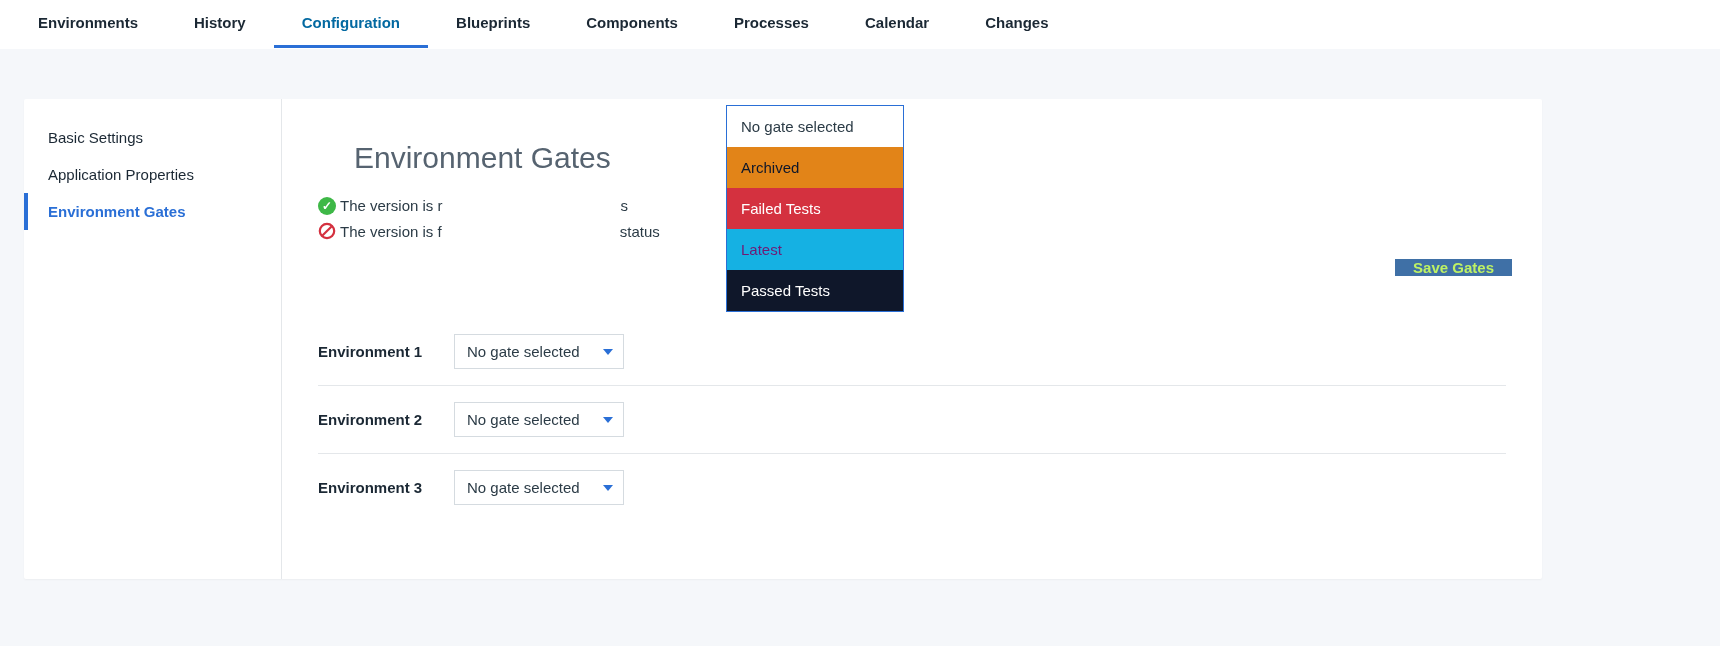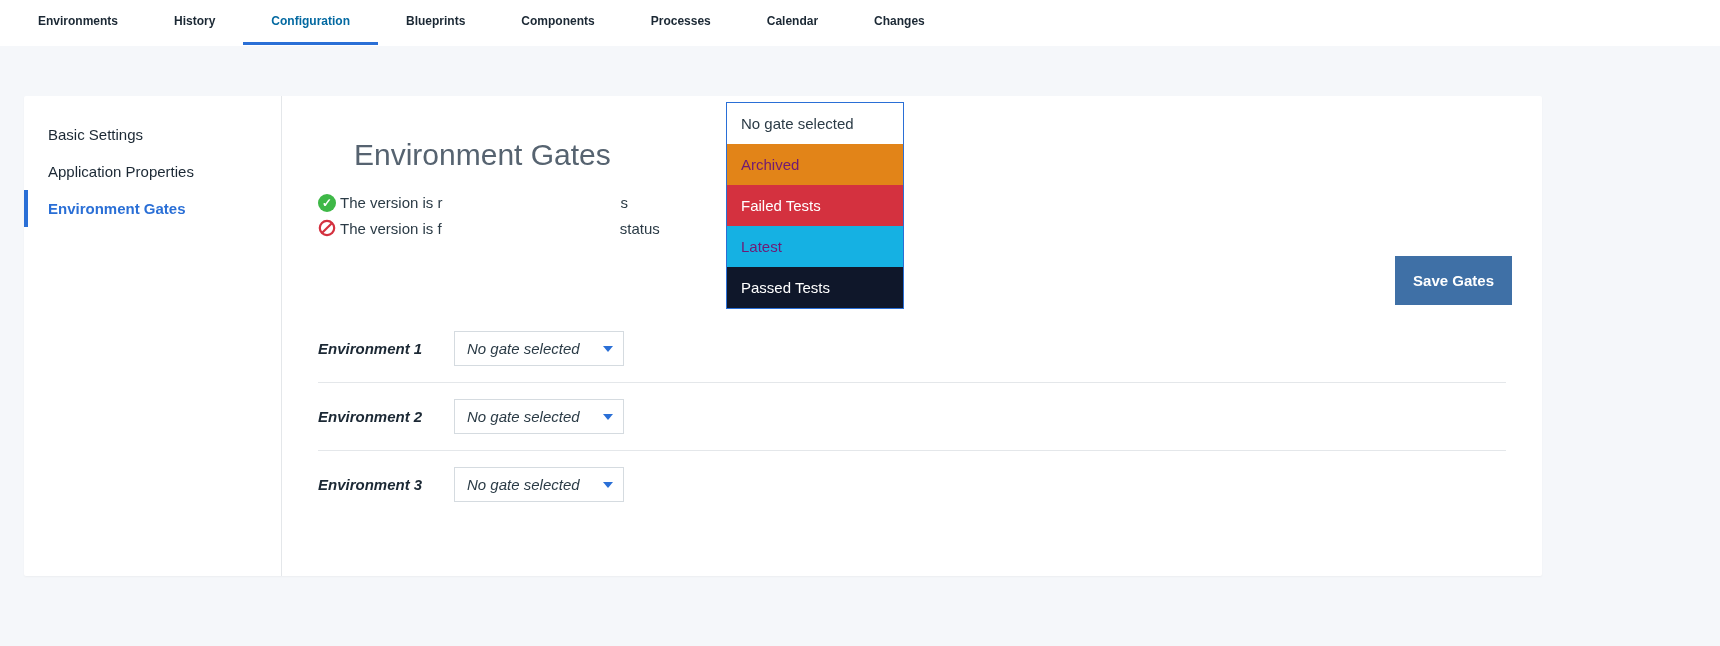--- a/index.html
+++ b/index.html
@@ -16,21 +16,21 @@
     display: flex;
     align-items: center;
     gap: 0;
     padding: 0 10px;
     border-bottom: 1px solid transparent;
   }
   .topnav a {
     display: inline-block;
     padding: 14px 28px 14px 28px;
     font-weight: 700;
-    font-size: 12px;
+    font-size: 15px;
     color: #1b2834;
     text-decoration: none;
     border-bottom: 3px solid transparent;
     cursor: pointer;
   }
   .topnav a.active {
     color: #0369a1;
     border-bottom-color: #2a6fd6;
   }
   .page-body {
@@ -97,37 +97,36 @@
     color: #fff;
     font-size: 12px;
     font-weight: 700;
   }
   .ico-forbid svg { display:block; }
   .save-btn {
     position: absolute;
     right: 30px;
     top: 160px;
     background: #3f70a6;
-    color: #ffffff;
-    font-weight: 700;
-    font-size: 15px;
-    padding: 16px 18px;
+    color: #bef264;
+    font-weight: 700;
+    font-size: 15px;
+    padding: 0 18px;
     border: none;
     cursor: pointer;
   }
   .env-table {
     margin-top: 74px;
   }
   .env-row {
     display: flex;
     align-items: center;
     gap: 14px;
     padding: 16px 0;
     border-bottom: 1px solid #e4e7ea;
-    font-style: italic;
   }
   .env-row:last-child { border-bottom: none; }
   .env-label {
     font-weight: 700;
     font-size: 15px;
     width: 122px;
   }
   .select {
     position: relative;
     display: inline-flex;
@@ -158,21 +157,21 @@
     border: 1px solid #2a6fd6;
     background: #fff;
     z-index: 50;
     font-size: 15px;
   }
   .dropdown .opt {
     padding: 12px 14px;
     cursor: pointer;
   }
   .opt-plain { color: #2b3b46; background: #fff; }
-  .opt-archived   { background: #e28418; color: #701a75; }
+  .opt-archived   { background: #e28418; color: #0f172a; }
   .opt-failed     { background: #d4313f; color: #fff; }
   .opt-latest     { background: #15b1e3; color: #701a75; }
   .opt-passed     { background: #0f172a; color: #fff; }
 </style>
 </head>
 <body>
 
 <nav class="topnav">
   <a>Environments</a>
   <a>History</a>

